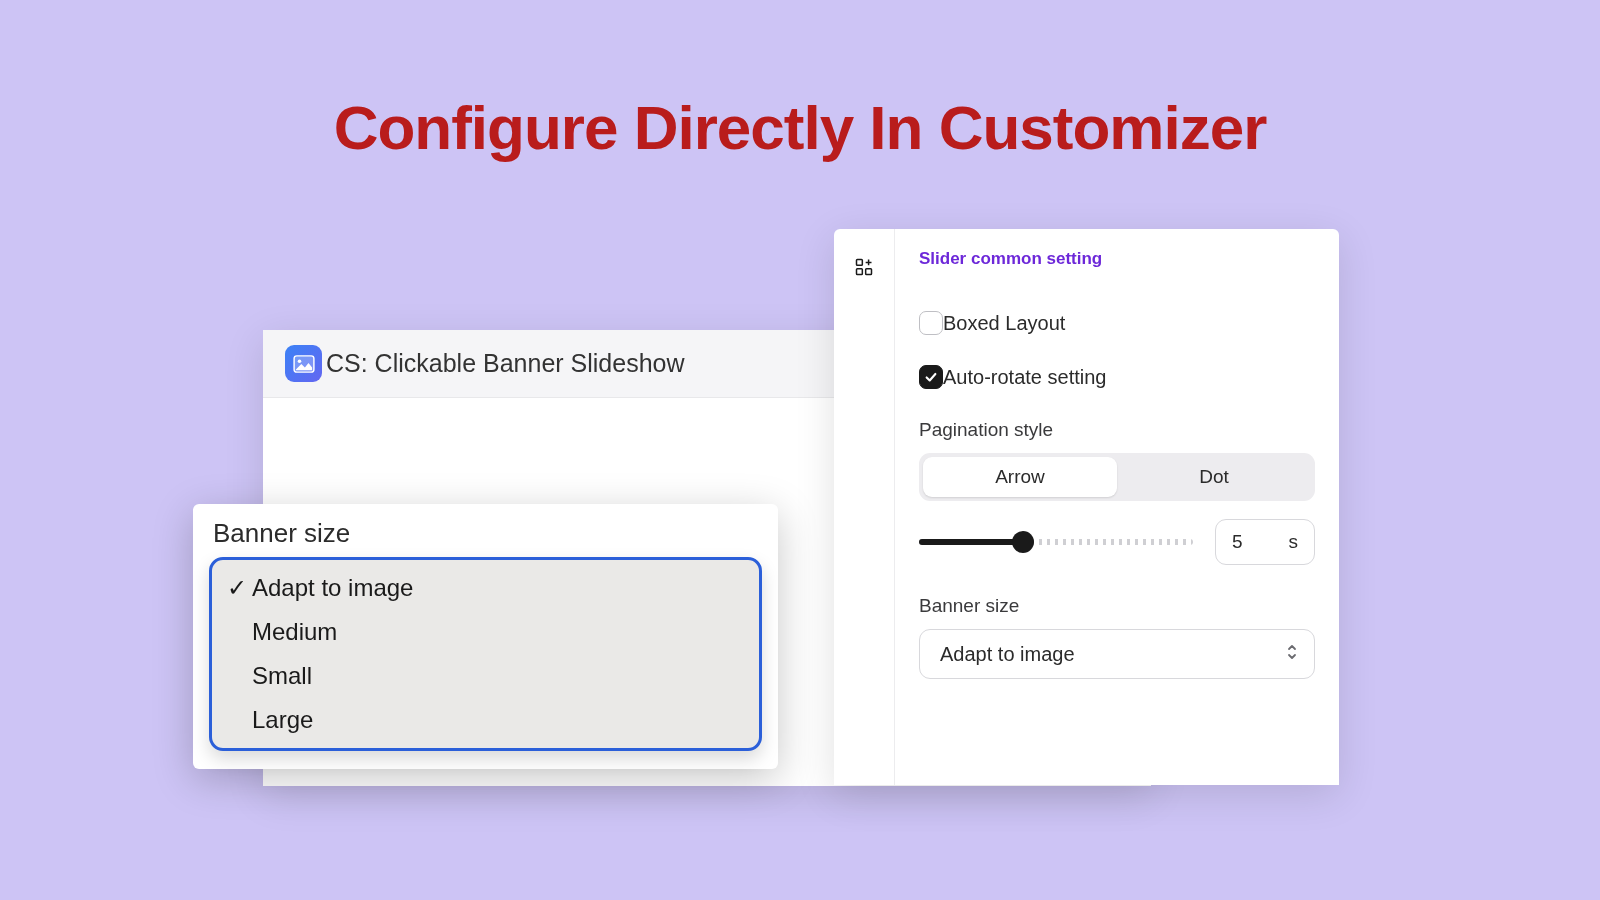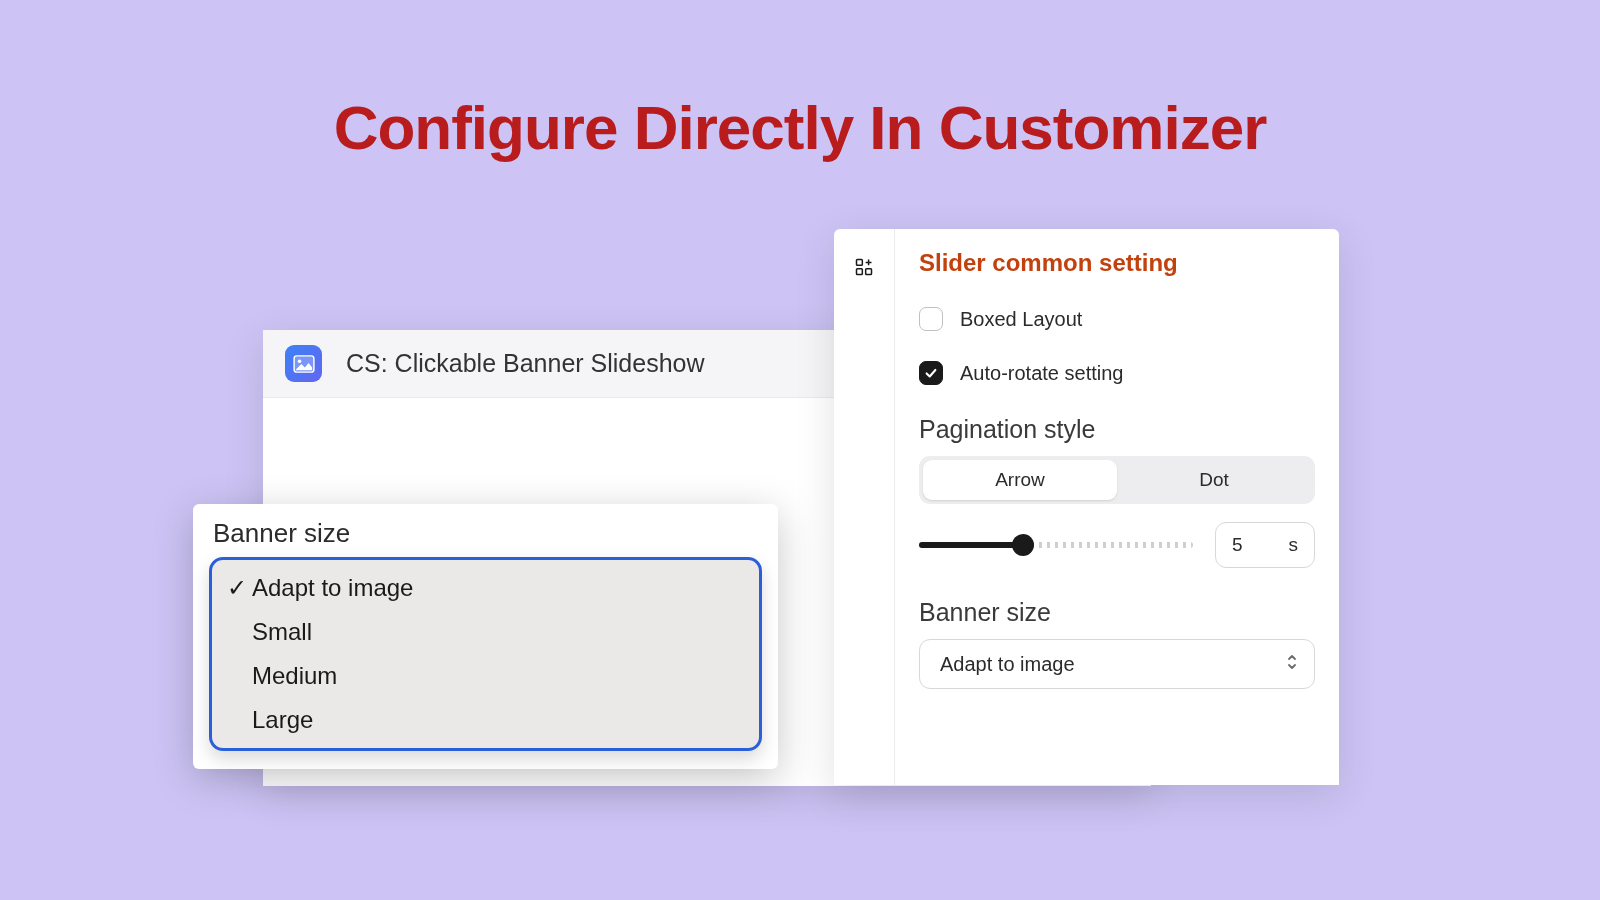--- a/index.html
+++ b/index.html
@@ -27,21 +27,21 @@
   background: #fff;
   border-radius: 6px 6px 0 0;
   box-shadow: 0 10px 40px rgba(0,0,0,0.12);
 }
 .left-header {
   height: 68px;
   background: #f5f5f7;
   border-bottom: 1px solid #e8e8ea;
   display: flex; align-items: center;
   padding-left: 22px;
-  gap: 24px;
+  gap: 4px;
 }
 .app-icon {
   width: 37px; height: 37px;
   border-radius: 9px;
   background: linear-gradient(135deg, #3b82f6, #6366f1);
   display: flex; align-items: center; justify-content: center;
 }
 .app-icon svg { width: 22px; height: 18px; }
 .left-header-title { font-size: 25px; color: #333; font-weight: 400; }
 
@@ -85,34 +85,34 @@
   width: 61px;
   border-right: 1px solid #ececee;
   display: flex; justify-content: center;
   padding-top: 28px;
 }
 .right-rail svg { width: 20px; height: 20px; }
 .right-body {
   flex: 1;
   padding: 20px 24px 0 24px;
 }
-.section-title { font-size: 24px; font-weight: 700; color: #c2410c; margin-bottom: 30px; }
-
-.check-row { display:flex; align-items:center; gap:17px; margin-bottom: 30px; cursor:pointer; }
+.section-title { font-size: 17px; font-weight: 700; color: #6d28d9; margin-bottom: 42px; }
+
+.check-row { display:flex; align-items:center; gap:0; margin-bottom: 30px; cursor:pointer; }
 .cbox {
   width: 24px; height: 24px;
   border: 1.5px solid #bfbfc4;
   border-radius: 7px;
   display:flex; align-items:center; justify-content:center;
 }
 .cbox.checked { background:#1a1a1a; border-color:#1a1a1a; }
 .cbox.checked svg { width: 14px; height: 14px; }
 .check-label { font-size: 20px; color: #2b2b2b; }
 
-.field-label { font-size: 25px; color: #3a3a3c; margin-bottom: 12px; }
+.field-label { font-size: 19px; color: #3a3a3c; margin-bottom: 12px; }
 
 .seg-control {
   display:flex; background:#edecef; border-radius: 11px; padding:4px; margin-bottom: 18px;
 }
 .seg-item {
   flex:1; height: 40px; display:flex; align-items:center; justify-content:center;
   font-size: 19px; color:#2b2b2b; border-radius: 9px; cursor:pointer;
 }
 .seg-item.active { background:#fff; box-shadow: 0 1px 2px rgba(0,0,0,0.12); }
 
@@ -219,24 +219,24 @@
 
 <div class="dropdown-popover">
   <div class="dd-label">Banner size</div>
   <div class="dd-listbox">
     <div class="dd-option">
       <span class="check">✓</span>
       <span>Adapt to image</span>
     </div>
     <div class="dd-option">
       <span class="check"></span>
+      <span>Medium</span>
+    </div>
+    <div class="dd-option">
+      <span class="check"></span>
       <span>Small</span>
-    </div>
-    <div class="dd-option">
-      <span class="check"></span>
-      <span>Medium</span>
     </div>
     <div class="dd-option">
       <span class="check"></span>
       <span>Large</span>
     </div>
   </div>
 </div>
 
 </body></html>

